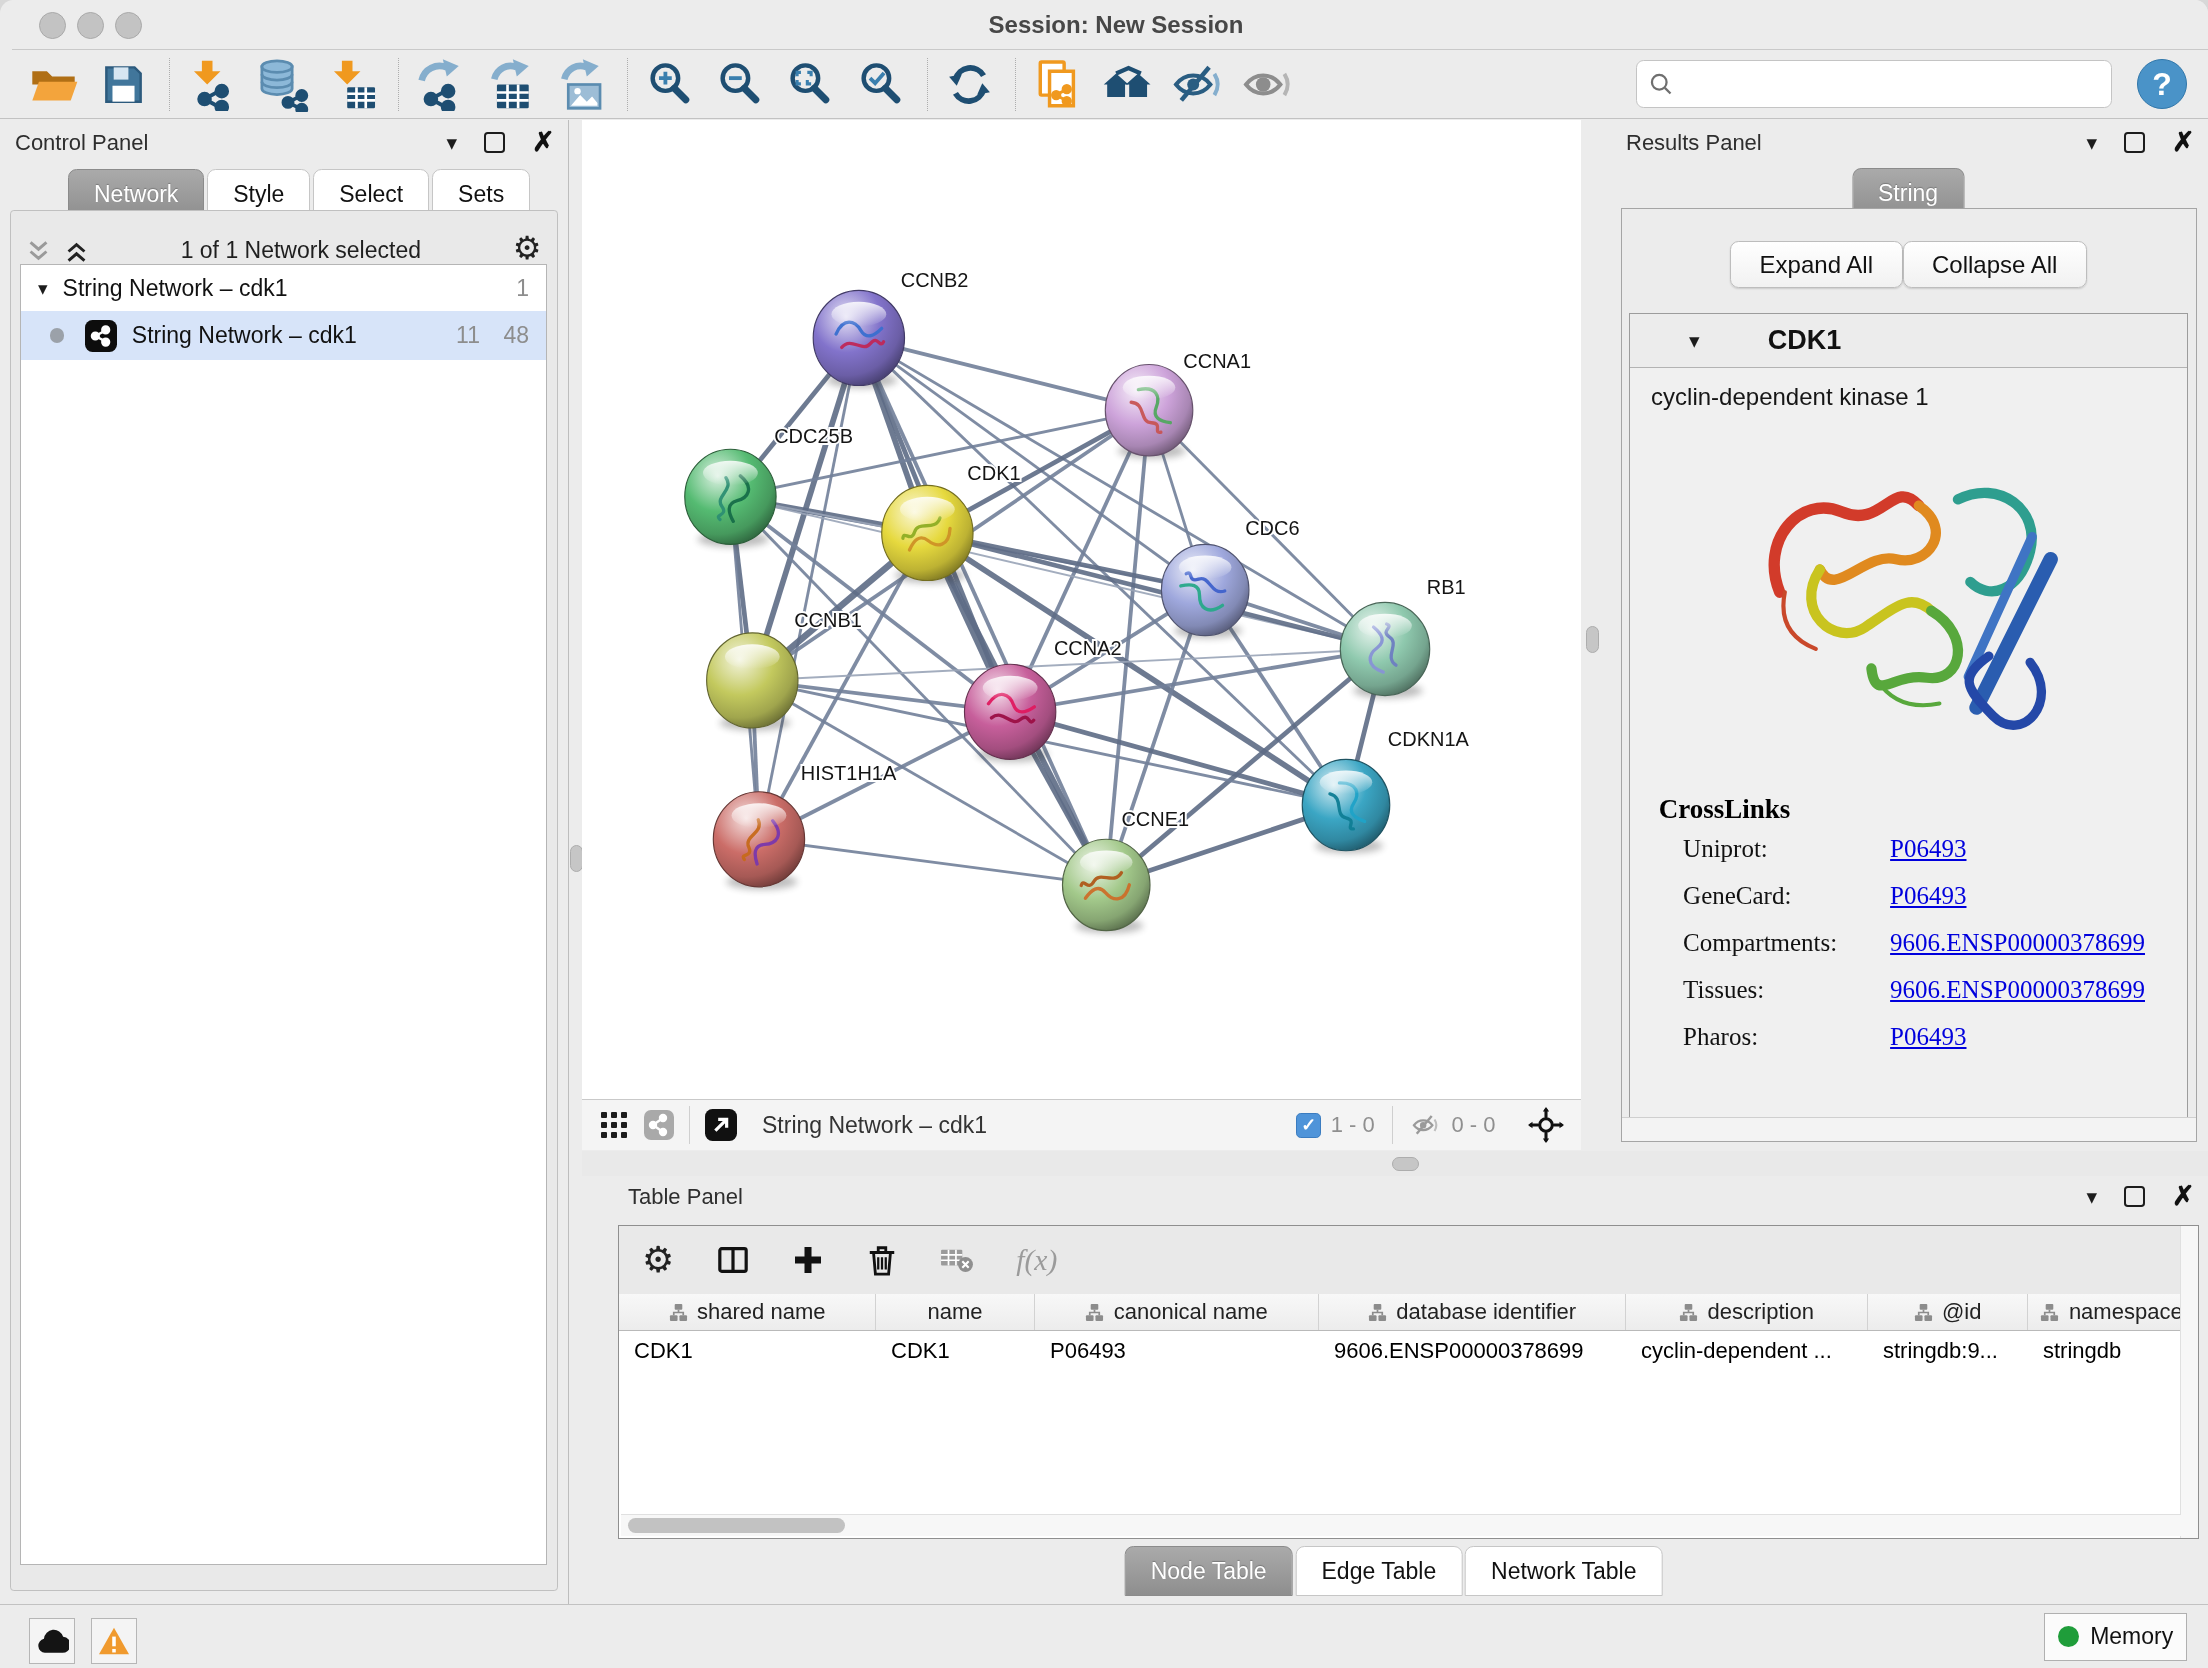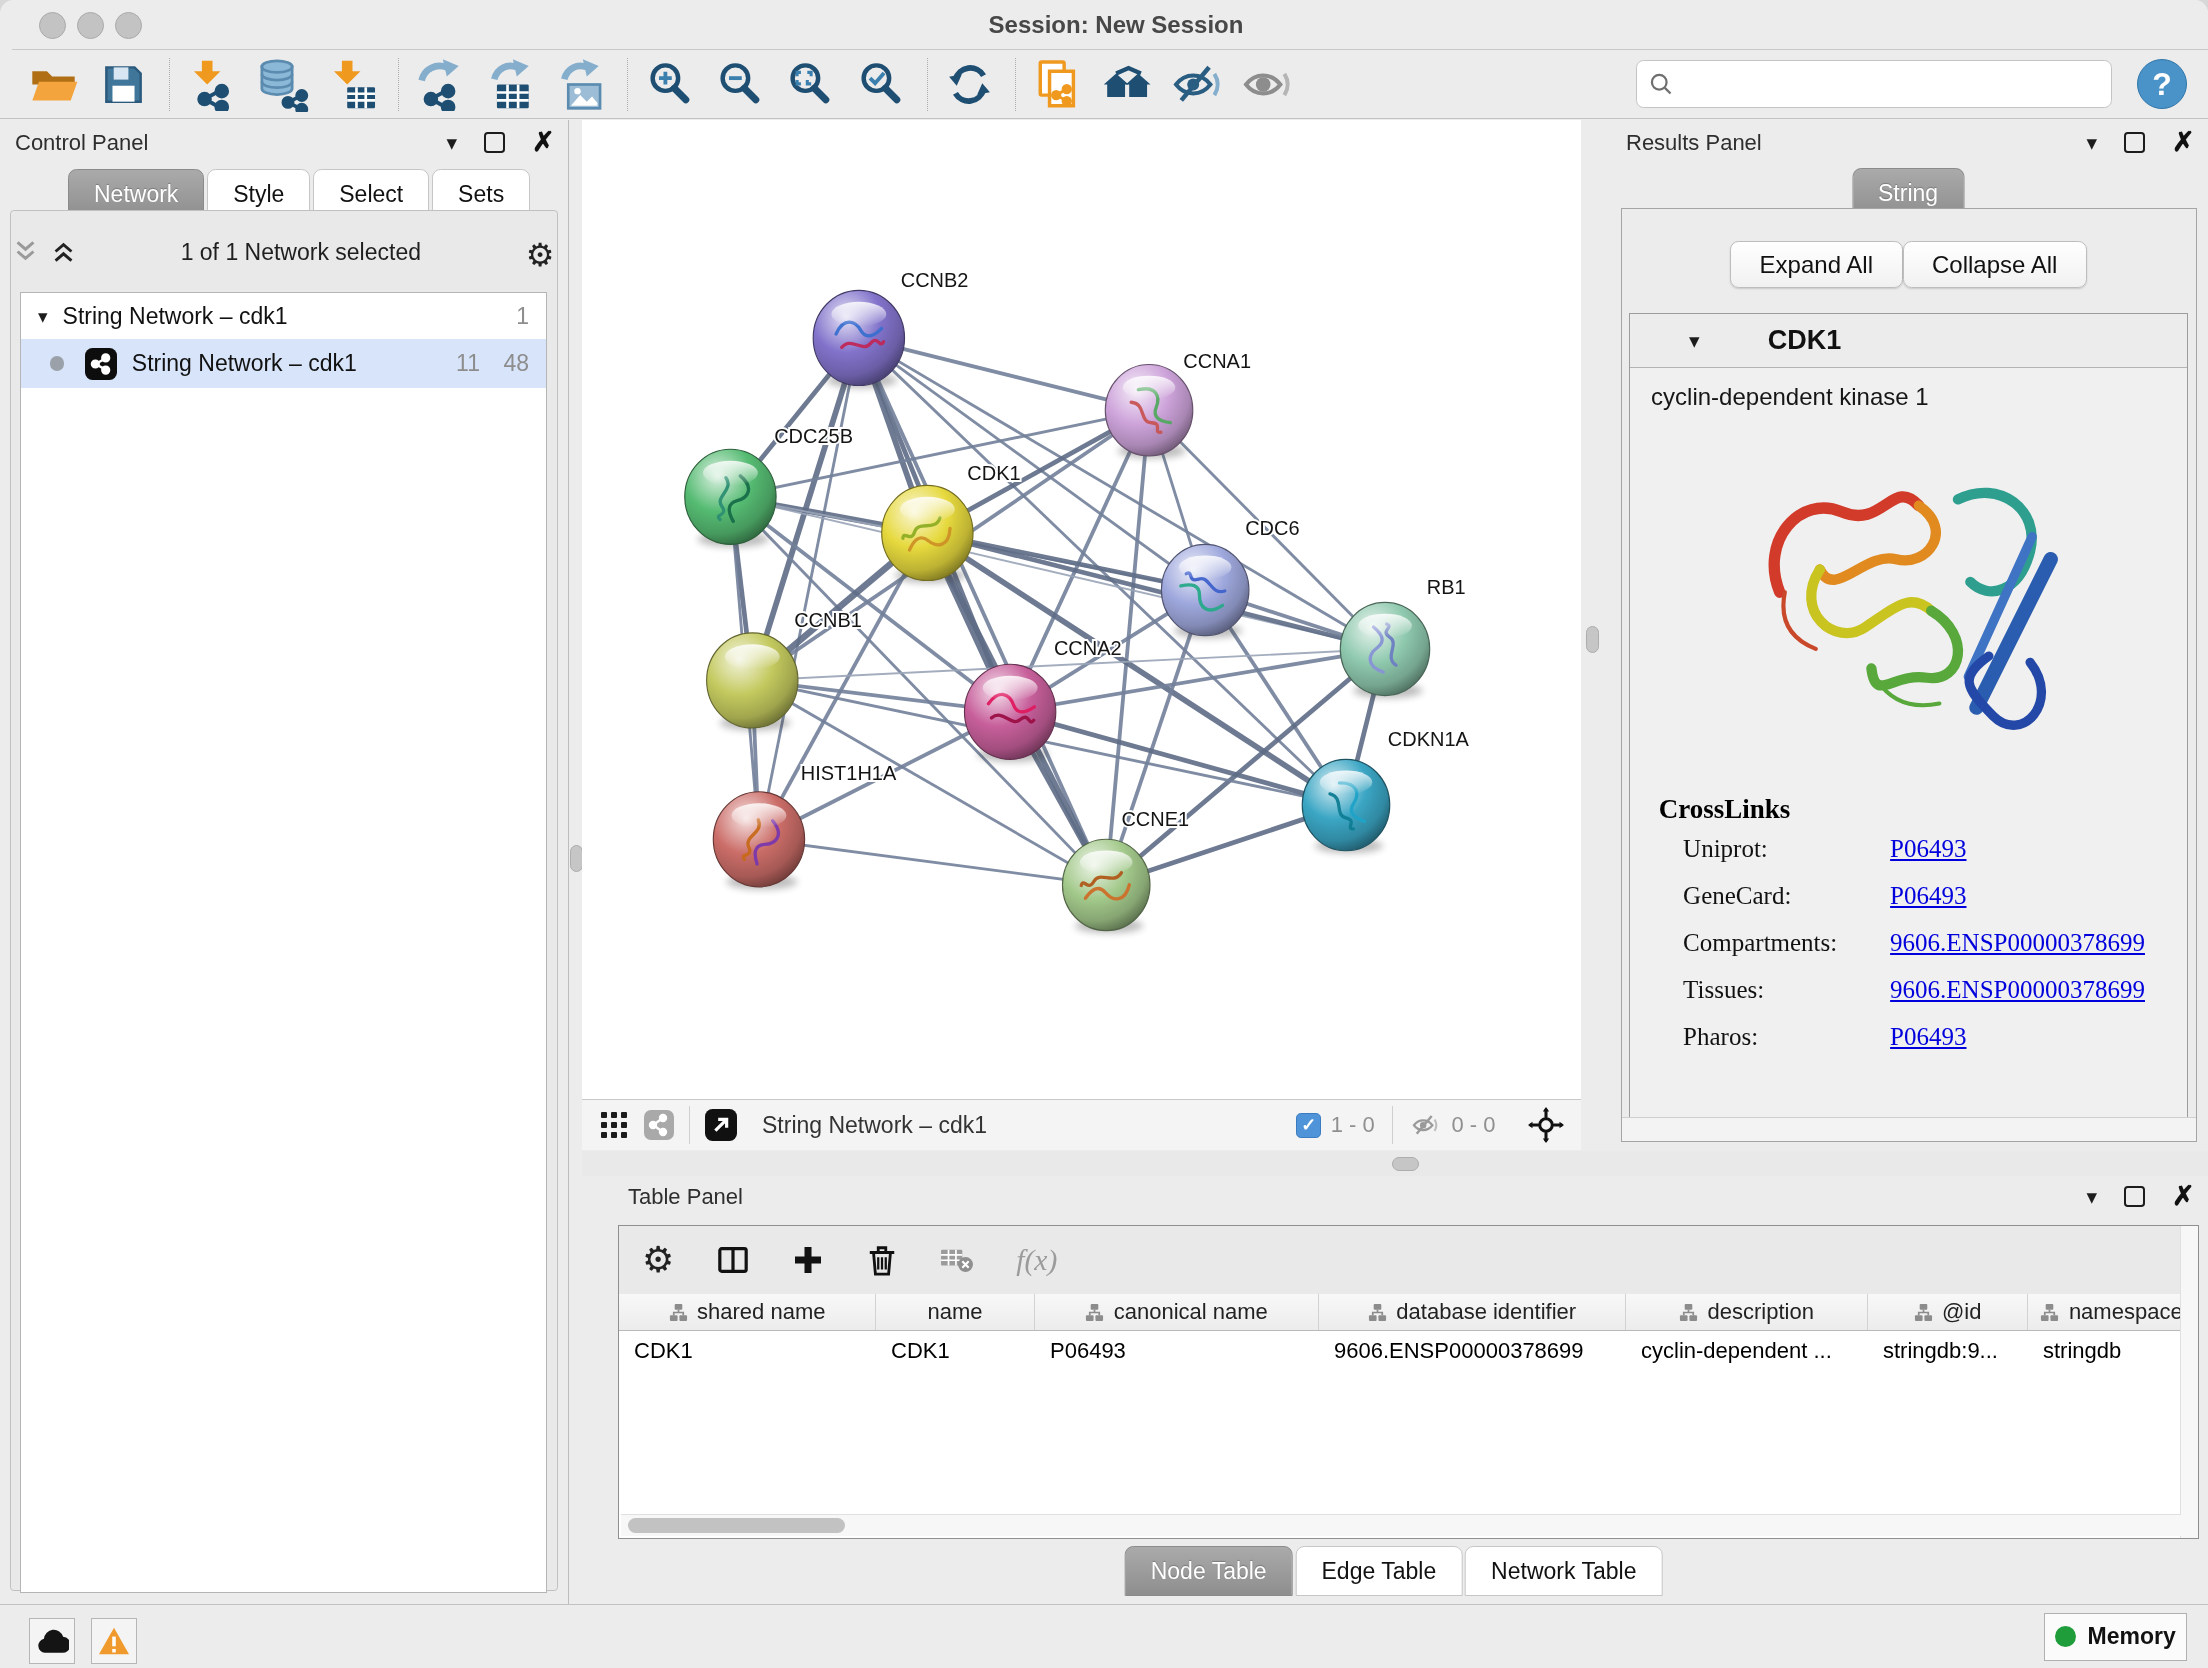--- a/index.html
+++ b/index.html
@@ -26,21 +26,21 @@
   .flt{width:17px;height:17px;border:2.9px solid #1c1c1c;border-radius:3.8px;}
   .cls{font-size:27px;font-weight:700;color:#111;line-height:1;}
   
   .tab{height:40px;padding:4px 25px;font-size:23px;display:flex;align-items:center;background:#fff;
        border:1px solid #c6c6c6;border-radius:8.6px 8.6px 0 0;margin-right:2.9px;color:#111;}
   .tab.sel{background:linear-gradient(#aaaaaa,#8e8e8e);color:#fff;border-color:#8b8b8b;text-shadow:0 -1px 1px rgba(0,0,0,.25);}
   
   .cpanel{left:0;top:120px;width:569px;height:1484px;background:#ececec;border-right:1px solid #bdbdbd;box-sizing:border-box;}
   .cptabs{position:absolute;left:68px;top:49px;display:flex;}
   .cpinner{position:absolute;left:9.5px;top:90px;width:548px;height:1381px;background:#e9e9e9;border:1px solid #c0c0c0;border-radius:3.8px;box-sizing:border-box;}
-  .cphead{height:53px;display:flex;align-items:flex-start;padding:0 2px;margin-top:28px;}
+  .cphead{height:53px;display:flex;align-items:flex-end;padding:0 15px;}
   .cpstatus{flex:1;text-align:center;font-size:23px;color:#1f1f1f;}
   .gear{font-size:32px;color:#222;line-height:1;}
   .cplist{margin:0 9.5px;background:#fff;border:1px solid #b5b5b5;height:1301px;box-sizing:border-box;overflow:hidden;}
   .trow{display:flex;align-items:center;font-size:23px;color:#111;}
   .trow.root{height:46px;padding:0 17px;}
   .trow.net{height:49px;background:#d7e4f9;padding:0 17px 0 28.5px;}
   .twisty{font-size:19px;color:#1c1c1c;margin-right:15px;}
   .cnt{color:#8d8d8d;margin-left:auto;}
   .cnt2{color:#8d8d8d;width:49px;text-align:right;}
   .bdot{width:14.3px;height:14.3px;border-radius:50%;background:#9ba1a9;margin-right:21px;flex:0 0 auto;}
@@ -83,21 +83,21 @@
   .theadrow{display:flex;background:linear-gradient(#f8f8f8,#ececec);border-bottom:1px solid #b9b9b9;height:36px;}
   .th{display:flex;align-items:center;justify-content:center;gap:9.5px;font-size:22px;color:#222;border-right:1px solid #d2d2d2;box-sizing:border-box;overflow:hidden;white-space:nowrap;}
   .tbodyrow{display:flex;height:40px;}
   .td{display:flex;align-items:center;padding-left:15px;font-size:22px;color:#000;box-sizing:border-box;overflow:hidden;white-space:nowrap;}
   .hscroll{position:absolute;left:1.9px;bottom:1.9px;width:1560px;height:21px;background:#f7f7f7;border-top:1px solid #e0e0e0;}
   .hthumb{position:absolute;left:7.6px;top:2.9px;width:217px;height:15px;border-radius:7.6px;background:#c2c2c2;}
   .vscroll{position:absolute;right:0;top:0;width:17px;height:100%;background:#f7f7f7;border-left:1px solid #e0e0e0;}
   .tptabs{position:absolute;bottom:7.6px;left:50%;transform:translateX(-50%);display:flex;}
   .fx{font-family:"Liberation Serif",serif;font-style:italic;font-size:29.5px;color:#9b9b9b;}
   
-  .statusbar{left:0;top:1604px;width:2208px;height:65px;background:#ececec;border-top:1.9px solid #c2c2c2;box-sizing:border-box;font-weight:bold;}
+  .statusbar{left:0;top:1604px;width:2208px;height:65px;background:#ececec;border-top:1.9px solid #c2c2c2;box-sizing:border-box;}
   .sq{position:absolute;top:13.3px;width:46px;height:46px;background:#f4f4f4;border:1.9px solid #b6b6b6;display:flex;align-items:center;justify-content:center;box-sizing:border-box;}
   .membtn{position:absolute;right:21px;top:7.6px;width:143px;height:48px;background:#fbfbfb;border:1.9px solid #b0b0b0;display:flex;align-items:center;justify-content:center;gap:11.4px;box-sizing:border-box;}
   .memdot{width:21px;height:21px;border-radius:50%;background:#1f9d3a;}
   .memlbl{font-size:23px;color:#111;}
   svg{display:block;}
 </style>
 </head>
 <body>
 
 <div class="app">

